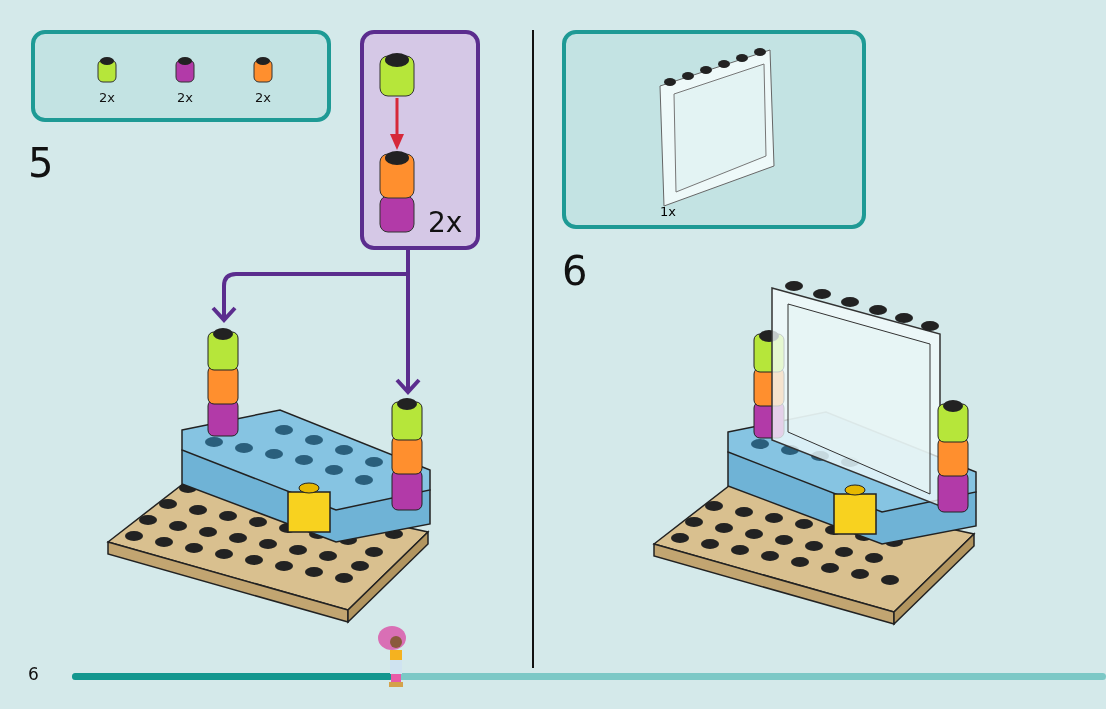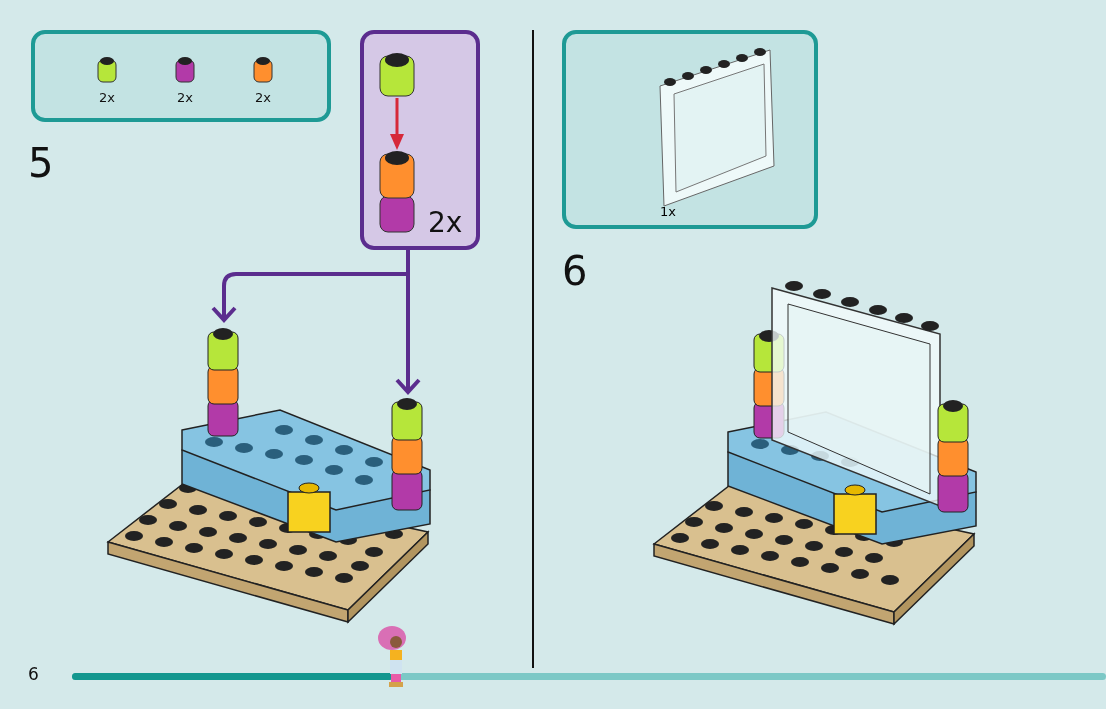--- a/index.html
+++ b/index.html
@@ -2,21 +2,21 @@
 <html><head>
 <meta charset="utf-8">
 <style>
   html,body{margin:0;padding:0;}
   body{width:1106px;height:709px;background:#d4e9ea;position:relative;overflow:hidden;font-family:"DejaVu Sans","Liberation Sans",sans-serif;}
   .parts-box{position:absolute;left:31px;top:30px;width:300px;height:92px;border:4px solid #1e9a95;border-radius:14px;background:#c3e3e3;box-sizing:border-box;}
   .part{position:absolute;width:40px;text-align:center;}
   .part .qty{font-size:13px;color:#111;margin-top:2px;display:block;}
   .sub-box{position:absolute;left:360px;top:30px;width:120px;height:220px;border:4px solid #5b2d8e;border-radius:14px;background:#d5c8e6;box-sizing:border-box;}
   .sub-qty{position:absolute;left:64px;top:172px;font-size:28px;color:#111;}
-  .parts-box-6{position:absolute;left:562px;top:30px;width:256px;height:199px;border:4px solid #1e9a95;border-radius:14px;background:#c3e3e3;box-sizing:border-box;}
+  .parts-box-6{position:absolute;left:562px;top:30px;width:304px;height:199px;border:4px solid #1e9a95;border-radius:14px;background:#c3e3e3;box-sizing:border-box;}
   .step-num{position:absolute;font-size:40px;color:#111;font-weight:400;}
   .divider{position:absolute;left:532px;top:30px;width:2px;height:638px;background:#111;}
   .page-num{position:absolute;left:28px;top:664px;font-size:17px;color:#111;}
   .progress-track{position:absolute;left:72px;top:673px;width:1034px;height:7px;background:#7cc8c6;border-radius:4px;}
   .progress-fill{position:absolute;left:0;top:0;height:7px;background:#13978f;border-radius:4px;}
   svg{position:absolute;overflow:visible;}
 </style>
 </head>
 <body>
 

